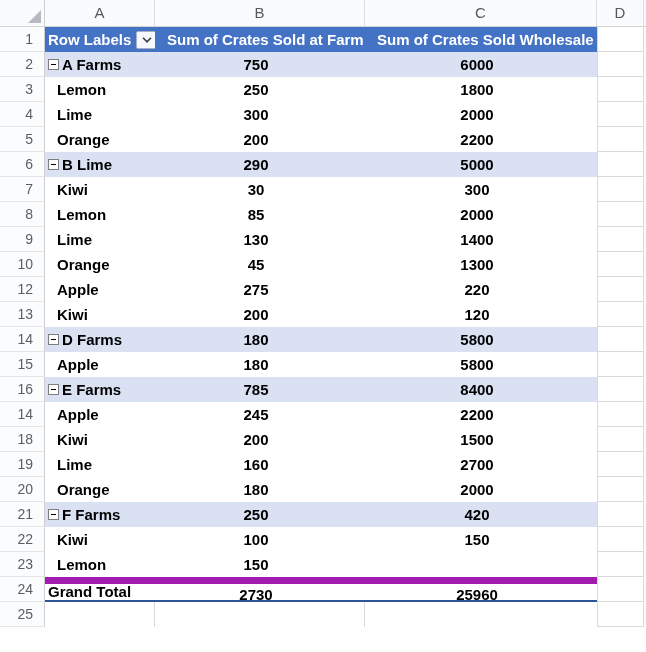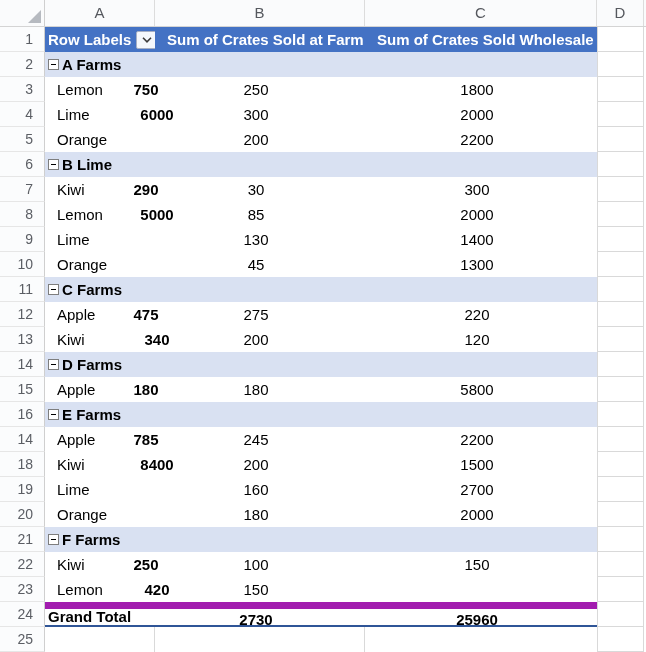--- a/index.html
+++ b/index.html
@@ -21,34 +21,34 @@
   }
   .col-letter.cA{width:110px}.col-letter.cB{width:210px}.col-letter.cC{width:232px}.col-letter.cD{width:47px}
   .strip-filler{flex:1}
   
   .row{display:flex;height:25px;box-sizing:border-box;}
   .gutter{
     width:45px;flex:none;box-sizing:border-box;background:#FBFCFD;
     border-right:1px solid #CFCFCF;border-bottom:1px solid #E6E6E6;
     color:#5B5E64;font-size:14px;text-align:right;padding-right:11px;line-height:24px;
   }
-  .pivot-span{display:flex;width:552px;flex:none;box-sizing:border-box;}
+  .pivot-span{display:flex;width:552px;flex:none;box-sizing:border-box;font-weight:bold;}
   .cell{box-sizing:border-box;flex:none;line-height:25px;white-space:nowrap;overflow:hidden;}
   .ca{width:110px}.cb{width:210px}.cc{width:232px}
   .cb,.cc{text-align:center;padding-right:8px;}
   .ca{display:flex;align-items:center;padding-left:3px;}
   
   .r-header .pivot-span{background:#4472C4;color:#fff;font-weight:bold;}
   .r-header .cb,.r-header .cc{text-align:left;padding-left:12px;padding-right:0;}
   .filter-btn{
     width:21px;height:18px;margin-left:5px;flex:none;border:1px solid #A6AFC3;border-radius:2px;
     background:#F5F8FC;display:flex;align-items:center;justify-content:center;padding:0;cursor:pointer;
   }
   
-  .r-group .pivot-span{background:#D9E1F2;font-weight:bold;flex-direction:column;}
+  .r-group .pivot-span{background:#D9E1F2;font-weight:bold;}
   .collapse-box{
     width:11px;height:11px;flex:none;box-sizing:border-box;border:1px solid #7E7E7E;background:#fff;
     position:relative;margin-right:3px;cursor:pointer;
   }
   .collapse-box::after{
     content:"";position:absolute;left:2px;right:2px;top:4px;height:1px;background:#000;
   }
   
   .r-item .ca{padding-left:12px;}
   
@@ -198,33 +198,20 @@
         <div class="pivot-span">
           <div class="cell ca">
             <span>Orange</span>
           </div>
           <div class="cell cb"><span>45</span></div>
           <div class="cell cc"><span>1300</span></div>
         </div>
         <div class="dcell"></div>
         <div class="row-filler"></div>
       </div>
-      <div class="row r-group">
-        <div class="gutter">11</div>
-        <div class="pivot-span">
-          <div class="cell ca">
-            <span class="collapse-box"></span>
-            <span>C Farms</span>
-          </div>
-          <div class="cell cb"><span>475</span></div>
-          <div class="cell cc"><span>340</span></div>
-        </div>
-        <div class="dcell"></div>
-        <div class="row-filler"></div>
-      </div>
       <div class="row r-item">
         <div class="gutter">12</div>
         <div class="pivot-span">
           <div class="cell ca">
             <span>Apple</span>
           </div>
           <div class="cell cb"><span>275</span></div>
           <div class="cell cc"><span>220</span></div>
         </div>
         <div class="dcell"></div>

